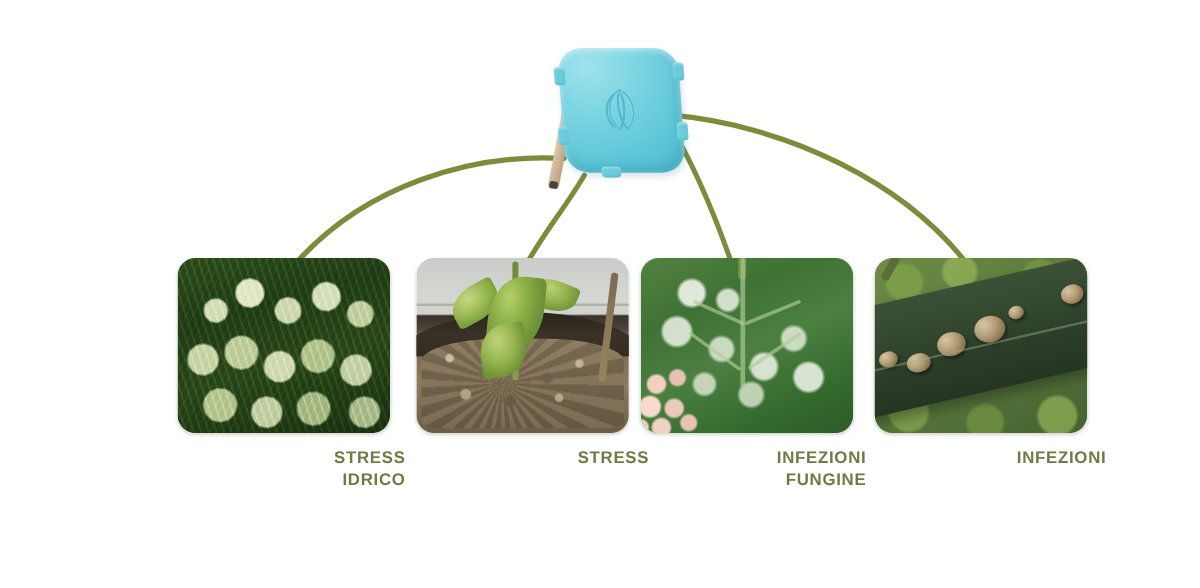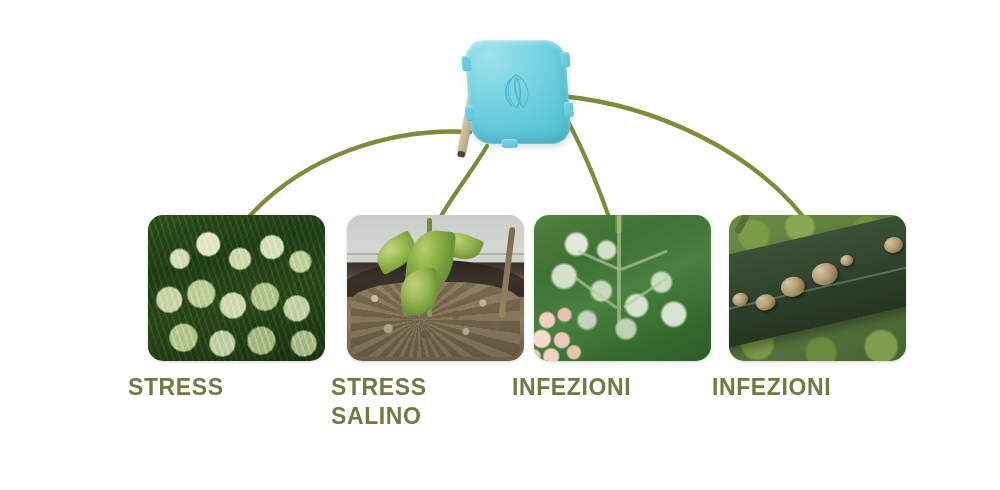--- a/index.html
+++ b/index.html
@@ -263,22 +263,22 @@
   .p4 .g6 { left:83%; top:22%; width:19px; height:16px; }
   .p4 .stalk {
     position:absolute; left:6%; top:-6%; width:7px; height:20%;
     background:#5d6d38; transform:rotate(28deg); border-radius:3px;
   }
 
   
   .caption {
     position: absolute;
     width: 210px;
-    text-align: left;
-    font-size: 23px;
+    text-align: right;
+    font-size: 14px;
     font-weight: bold;
     letter-spacing: .6px;
     line-height: 1.28;
     color: #6f7b45;
     text-transform: uppercase;
   }
   .caption span { display: block; }
 </style>
 </head>
 <body>
@@ -314,53 +314,54 @@
         </g>
       </svg>
     </div>
   </div>
 
   <div class="card" style="left:148px; top:215px;">
     <div class="photo p1"></div>
   </div>
   <div class="caption" style="left:128px; top:373px;">
     <span>STRESS</span>
+    <span>IDRICO</span>
   </div>
 
   <div class="card" style="left:347px; top:215px;">
     <div class="photo p2">
       <div class="wall-line"></div>
       <div class="pot"></div>
       <div class="soil"></div>
       <div class="stem"></div>
       <div class="lf b"></div>
       <div class="lf c"></div>
       <div class="lf a"></div>
       <div class="lf d"></div>
       <div class="cane"></div>
     </div>
   </div>
   <div class="caption" style="left:331px; top:373px;">
     <span>STRESS</span>
-    <span>SALINO</span>
   </div>
 
   <div class="card" style="left:534px; top:215px;">
     <div class="photo p3">
       <div class="petiole"></div>
       <div class="vein main"></div>
       <div class="vein v1"></div>
       <div class="vein v2"></div>
       <div class="vein v3"></div>
       <div class="vein v4"></div>
       <div class="flower"></div>
     </div>
   </div>
   <div class="caption" style="left:512px; top:373px;">
     <span>INFEZIONI</span>
+    <span>FUNGINE</span>
   </div>
 
   <div class="card" style="left:729px; top:215px;">
     <div class="photo p4">
       <div class="stalk"></div>
       <div class="blade">
         <div class="gall g1"></div>
         <div class="gall g2"></div>
         <div class="gall g3"></div>
         <div class="gall g4"></div>

